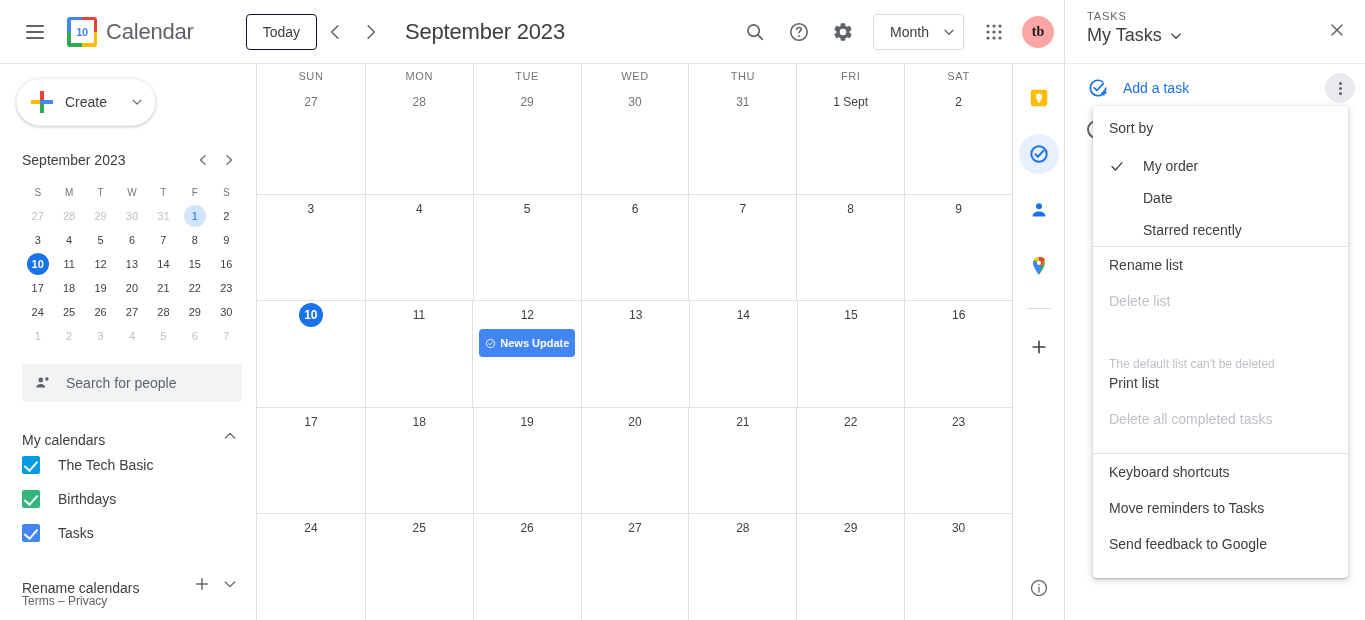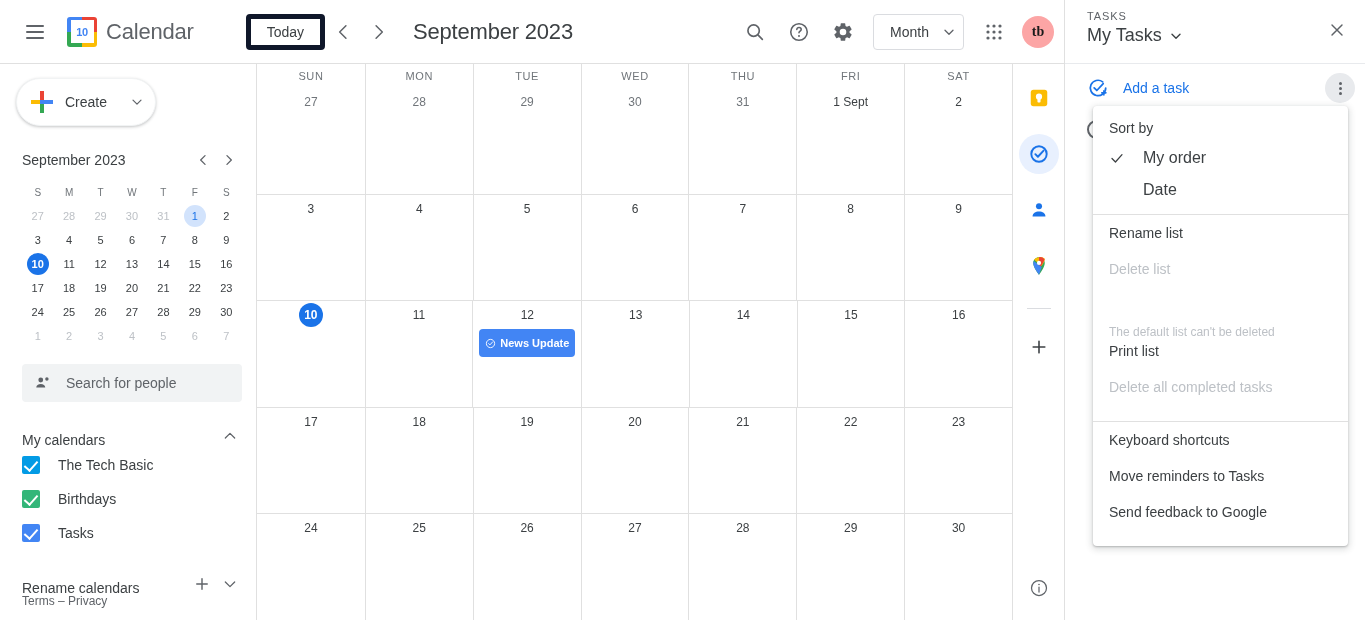--- a/index.html
+++ b/index.html
@@ -29,21 +29,21 @@
   .gcal-logo .tr { right: 0; top: 0; background: #ea4335; border-top-right-radius: 3px; }
   .gcal-logo .bl { left: 0; bottom: 0; background: #34a853; border-bottom-left-radius: 3px; }
   .gcal-logo .br { right: 0; bottom: 0; background: #fbbc04; border-bottom-right-radius: 3px; }
   .gcal-logo .inner { position: absolute; left: 3.5px; top: 3.5px; width: 23px; height: 23px; background: #fff;
     display: flex; align-items: center; justify-content: center;
     font-size: 11px; font-weight: 700; color: #4285f4; letter-spacing: -0.4px; }
   .app-title { font-size: 22px; color: #5f6368; margin-left: 9px; letter-spacing: -0.2px; font-weight: 400; }
 
   .today-btn {
     margin-left: 52px; height: 36px; padding: 0 16px;
-    border: 5px solid #0f172a; border-radius: 4px; background: #fff;
+    border: 1px solid #0f172a; border-radius: 4px; background: #fff;
     font-size: 14px; color: #3c4043; cursor: pointer;
     display: flex; align-items: center; font-family: inherit;
   }
   .nav-arrow { width: 36px; height: 36px; border-radius: 50%; display: flex; align-items: center;
     justify-content: center; cursor: pointer; color: #5f6368; }
   .nav-arrow:first-of-type { margin-left: 18px; }
   .period-title { font-size: 22px; color: #3c4043; margin-left: 16px; font-weight: 400; letter-spacing: -0.2px; }
 
   .header-right { margin-left: auto; display: flex; align-items: center; padding-right: 10px; }
   .icon-btn { width: 44px; height: 44px; border-radius: 50%; display: flex; align-items: center;
@@ -156,21 +156,21 @@
     display: flex; flex-direction: column; align-items: center; justify-content: center; gap: 2px; cursor: pointer; }
   .tp-more i { display: block; width: 3px; height: 3px; border-radius: 50%; background: #5f6368; }
   .task-row { display: flex; align-items: center; padding: 8px 16px 0 22px; }
   .task-circle { width: 19px; height: 19px; border-radius: 50%; border: 2px solid #5f6368; flex: none; cursor: pointer; }
 
   
   .menu { position: absolute; left: 1093px; top: 106px; width: 255px;
     background: #fff; border-radius: 4px; box-shadow: 0 2px 6px 2px rgba(60,64,67,.15), 0 1px 2px rgba(60,64,67,.3);
     padding: 8px 0; z-index: 50; }
   .menu-label { padding: 6px 16px 6px 16px; font-size: 14px; color: #3c4043; }
-  .menu-opt { height: 32px; display: flex; align-items: center; padding: 0 16px; cursor: pointer; font-size: 16px; color: #3c4043; }
+  .menu-opt { height: 32px; display: flex; align-items: flex-end; padding: 0 16px; cursor: pointer; font-size: 14px; color: #3c4043; }
   .opt-check { width: 18px; flex: none; display: flex; align-items: center; color: #3c4043; }
   .opt-text { margin-left: 16px; }
   .menu-sep { height: 1px; background: #e0e0e0; margin: 8px 0; }
   .menu-item { min-height: 36px; display: flex; flex-direction: column; justify-content: flex-start;
     padding: 2px 16px; cursor: pointer; }
   .mi-main { font-size: 14px; color: #3c4043; }
   .menu-item.disabled { cursor: default; gap: 47px; }
   .menu-item.disabled .mi-main { color: #bdc1c6; }
   .mi-sub { font-size: 12px; color: #bdc1c6; margin-top: 1px; }
   svg { display: block; }
@@ -769,20 +769,24 @@
             <svg width="16" height="16" viewBox="0 0 24 24">
               <path d="M4.5 12.8l5.2 5.2L19.5 7" fill="none" stroke="#3c4043" stroke-width="1.9" stroke-linecap="round" stroke-linejoin="round"></path>
             </svg>
           </div>
           <div class="opt-text">My order</div>
         </div>
         <div class="menu-opt">
           <div class="opt-check"></div>
           <div class="opt-text">Date</div>
         </div>
+        <div class="menu-opt">
+          <div class="opt-check"></div>
+          <div class="opt-text">Starred recently</div>
+        </div>
       </div>
     <div class="menu-sep"></div>
     <div id="menu-items">
         <div class="menu-item">
           <div class="mi-main">Rename list</div>
         </div>
         <div class="menu-item disabled">
           <div class="mi-main">Delete list</div>
           <div class="mi-sub">The default list can't be deleted</div>
         </div>

